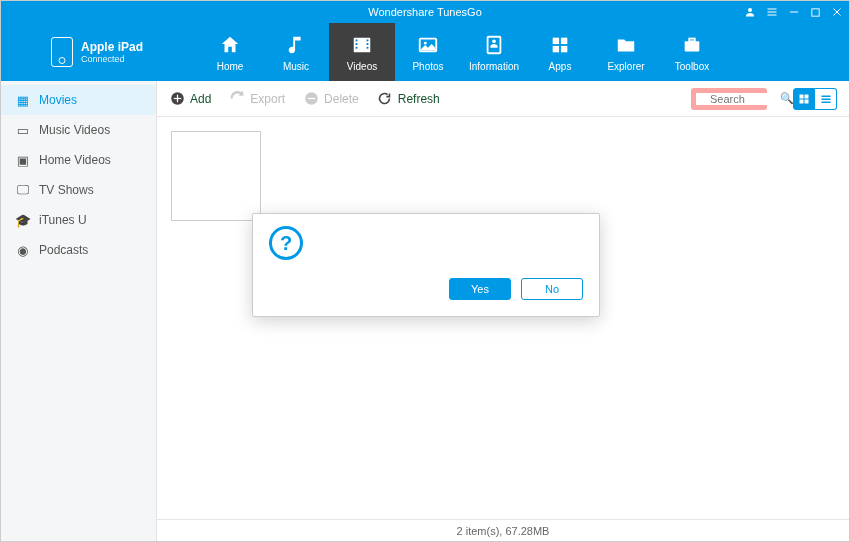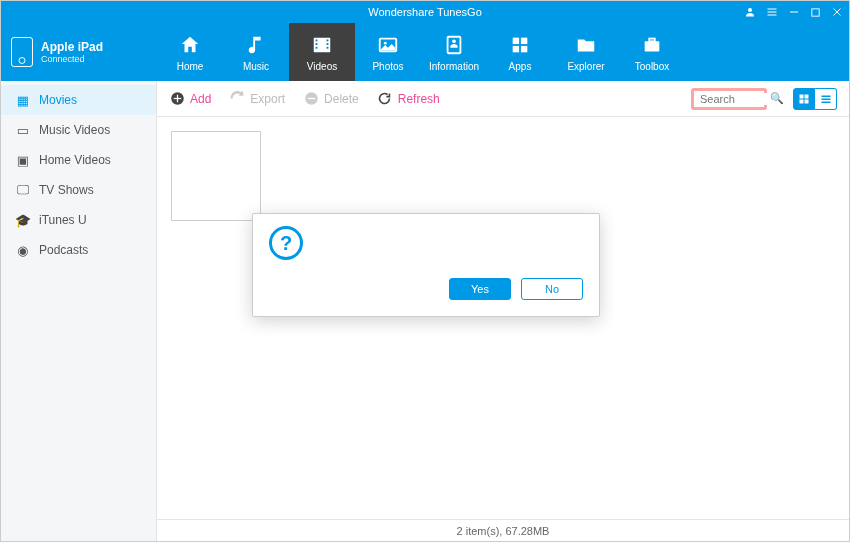--- a/index.html
+++ b/index.html
@@ -3,42 +3,42 @@
 <meta charset="utf-8">
 <style>
   * { box-sizing: border-box; margin: 0; padding: 0; font-family: "Segoe UI", Arial, sans-serif; }
   body { width: 850px; height: 542px; overflow: hidden; background: #fff; }
   .window { width: 850px; height: 542px; display: flex; flex-direction: column; border: 1px solid #ccc; position: relative; }
   .titlebar { height: 22px; background: #0099e5; display: flex; align-items: center; justify-content: center; position: relative; color: #fff; font-size: 11px; }
   .titlebar .title { font-weight: 500; }
   .titlebar .controls { position: absolute; right: 6px; top: 0; height: 100%; display: flex; align-items: center; gap: 10px; color: #fff; }
   .titlebar .controls span { font-size: 12px; cursor: pointer; display: inline-flex; align-items: center; }
   .header { height: 58px; background: #0099e5; display: flex; align-items: stretch; }
-  .device { width: 156px; display: flex; align-items: center; padding: 0 10px; color: #fff; }
+  .device { width: 156px; display: flex; align-items: center; padding: 0 10px; color: #fff; margin-left: 40px; }
   .device .dicon { width: 22px; height: 30px; border: 1.5px solid #fff; border-radius: 3px; margin-right: 8px; position: relative; }
   .device .dicon::after { content: ""; position: absolute; bottom: 2px; left: 50%; transform: translateX(-50%); width: 5px; height: 5px; border: 1px solid #fff; border-radius: 50%; }
   .device .dname { font-size: 12px; font-weight: 600; }
   .device .dstatus { font-size: 9px; opacity: 0.9; }
   .nav { display: flex; flex: 1; }
   .nav-item { width: 66px; display: flex; flex-direction: column; align-items: center; justify-content: center; color: #fff; font-size: 10px; cursor: pointer; }
   .nav-item.active { background: #404040; }
   .nav-item .nicon { font-size: 22px; margin-bottom: 4px; height: 24px; display: flex; align-items: center; justify-content: center; }
   .nav-item svg { width: 24px; height: 22px; fill: #fff; }
   .body { flex: 1; display: flex; min-height: 0; }
   .sidebar { width: 156px; background: #f5f6f7; border-right: 1px solid #e3e3e3; padding-top: 4px; }
   .side-item { height: 30px; display: flex; align-items: center; padding: 0 14px; font-size: 12px; color: #555; cursor: pointer; gap: 8px; }
   .side-item.active { background: #e3f3fb; color: #0099e5; }
   .side-item .sicon { width: 16px; display: flex; justify-content: center; font-size: 13px; }
   .main { flex: 1; display: flex; flex-direction: column; }
   .toolbar { height: 36px; border-bottom: 1px solid #e6e6e6; display: flex; align-items: center; padding: 0 12px; gap: 18px; }
-  .tbtn { display: flex; align-items: center; gap: 5px; font-size: 12px; color: #ec4899; cursor: pointer; }
+  .tbtn { display: flex; align-items: center; gap: 5px; font-size: 12px; color: #14532d; cursor: pointer; }
   .tbtn.disabled { color: #bbb; cursor: default; }
   .tbtn .ticon { width: 16px; height: 16px; display: inline-flex; align-items: center; justify-content: center; }
   .toolbar .spacer { flex: 1; }
-  .search { width: 76px; height: 22px; border: 3px solid #fca5a5; border-radius: 3px; display: flex; align-items: center; padding: 0 6px; color: #bbb; font-size: 11px; }
+  .search { width: 76px; height: 22px; border: 5px solid #fca5a5; border-radius: 3px; display: flex; align-items: center; padding: 0 14px; color: #bbb; font-size: 11px; }
   .search input { border: none; outline: none; width: 70px; font-size: 11px; color: #555; }
   .viewbtns { display: flex; margin-left: 8px; }
   .viewbtn { width: 22px; height: 22px; border: 1px solid #0099e5; display: flex; align-items: center; justify-content: center; cursor: pointer; }
   .viewbtn.active { background: #0099e5; color: #fff; }
   .viewbtn:not(.active) { color: #0099e5; background: #fff; }
   .viewbtn:first-child { border-radius: 3px 0 0 3px; }
   .viewbtn:last-child { border-radius: 0 3px 3px 0; border-left: none; }
   .content { flex: 1; padding: 14px; display: flex; gap: 14px; align-items: flex-start; overflow: auto; position: relative; }
   .thumb { width: 90px; display: flex; flex-direction: column; align-items: center; }
   .thumb .img { width: 90px; height: 90px; background: #e0e0e0; border: 1px solid #ccc; }

